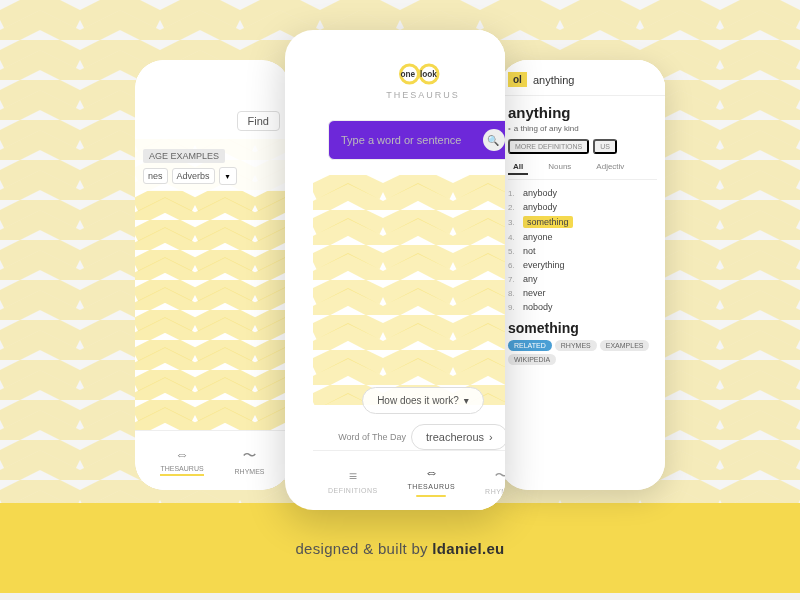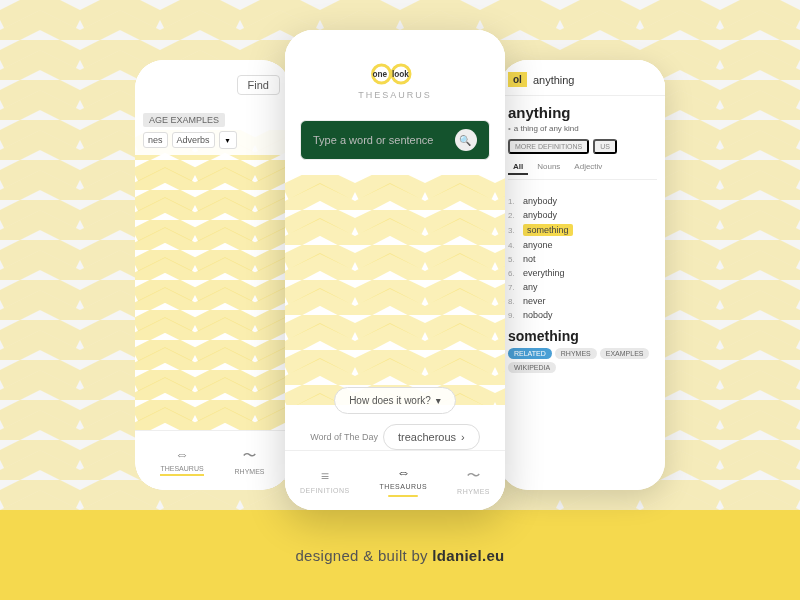--- a/index.html
+++ b/index.html
@@ -26,21 +26,21 @@
       position: absolute;
       top: 0; left: 0; right: 0;
       height: 530px;
       overflow: hidden;
       background: #f5f5f5;
     }
 
     
     .footer {
       position: absolute;
-      bottom: 0;
+      bottom: 7px;
       width: 100%;
       height: 90px;
       background: #f5d94e;
       display: flex;
       align-items: center;
       justify-content: center;
     }
 
     .footer-text {
       font-size: 15px;
@@ -111,20 +111,21 @@
     }
 
     .left-top-bar {
       background: white;
       padding: 15px 10px 8px;
       display: flex;
       justify-content: flex-end;
       align-items: center;
       position: relative;
       z-index: 2;
+      margin-top: 36px;
     }
 
     .find-btn {
       background: white;
       border: 1px solid #ddd;
       border-radius: 4px;
       padding: 3px 10px;
       font-size: 11px;
       color: #555;
       cursor: pointer;
@@ -208,20 +209,21 @@
       font-size: 7px;
       color: #888;
     }
 
     
     .center-phone-inner {
       width: 100%;
       height: 100%;
       background: white;
       position: relative;
+      margin-left: 28px;
     }
 
     .center-top {
       background: white;
       padding: 30px 15px 15px;
       display: flex;
       flex-direction: column;
       align-items: center;
       position: relative;
       z-index: 2;
@@ -237,21 +239,21 @@
     .logo-thesaurus {
       font-size: 9px;
       letter-spacing: 2px;
       color: #aaa;
       text-align: center;
       margin-top: 2px;
     }
 
     .search-bar {
       width: 100%;
-      background: #14532d;
+      background: #6d28d9;
       border: 1px solid #eee;
       border-radius: 6px;
       padding: 8px 12px;
       display: flex;
       align-items: center;
       justify-content: space-between;
     }
 
     .search-placeholder {
       font-size: 11px;
@@ -434,22 +436,22 @@
       font-size: 7px;
       color: #888;
       background: #f0f0f0;
       border-radius: 3px;
       padding: 2px 5px;
       cursor: pointer;
     }
 
     .right-filter-tabs {
       display: flex;
-      gap: 4px;
-      margin-bottom: 14px;
+      gap: 15px;
+      margin-bottom: 6px;
       padding-bottom: 4px;
       border-bottom: 1px solid #eee;
     }
 
     .right-filter-tab {
       font-size: 8px;
       color: #888;
       padding: 2px 5px;
       cursor: pointer;
     }

